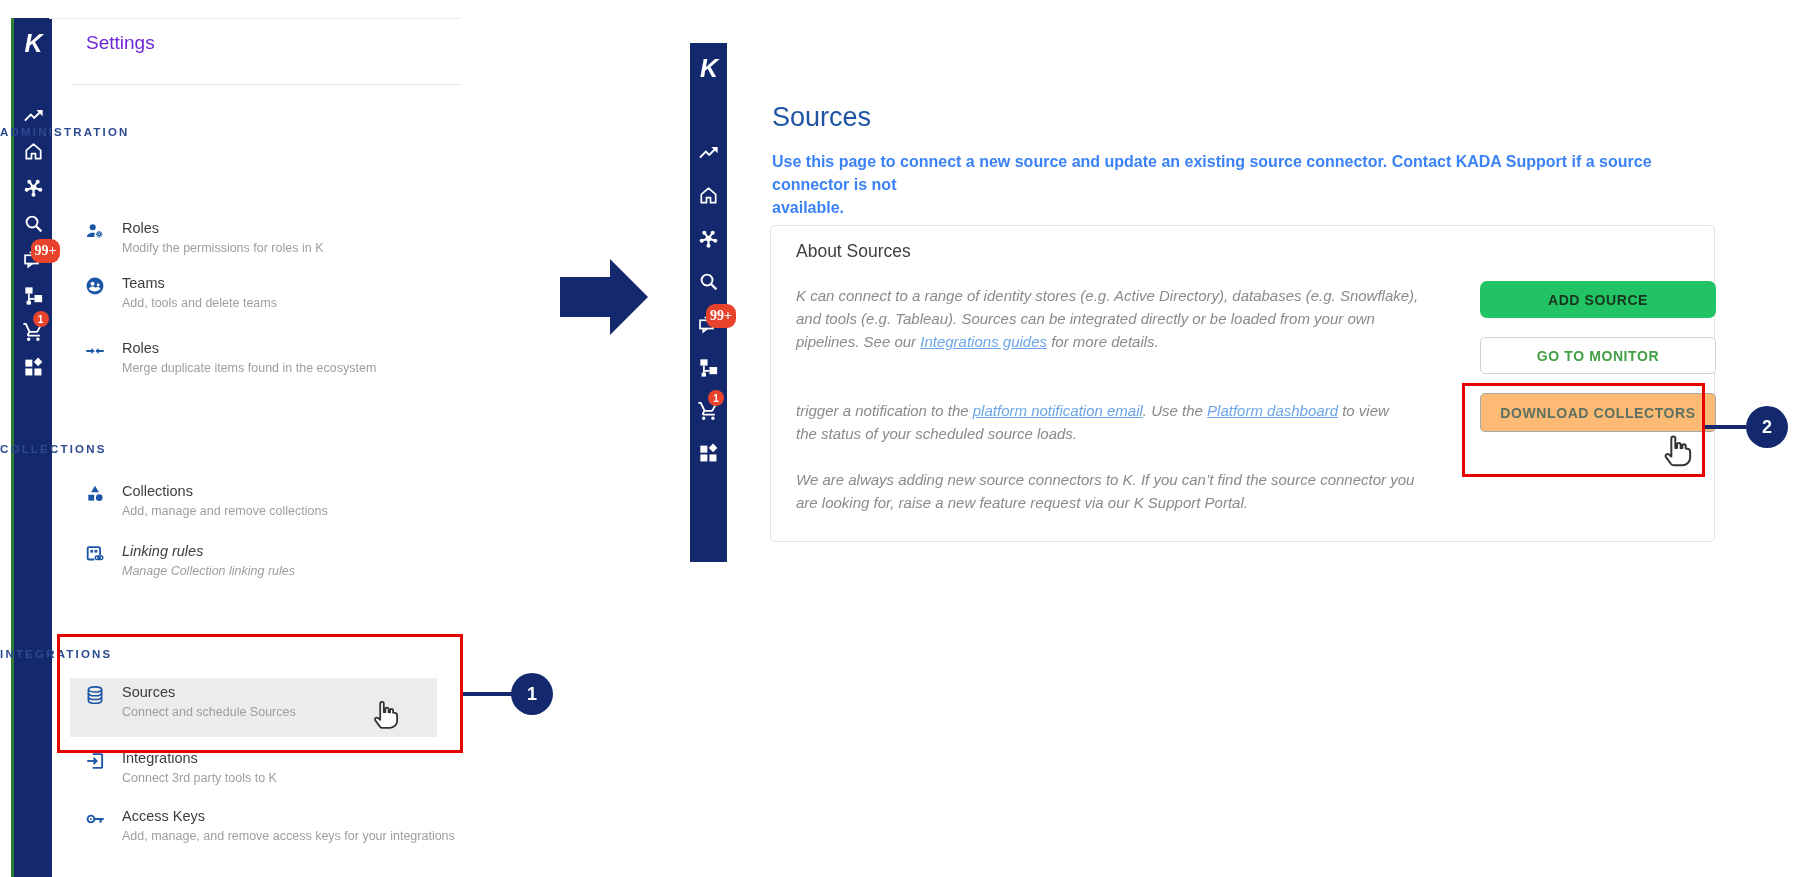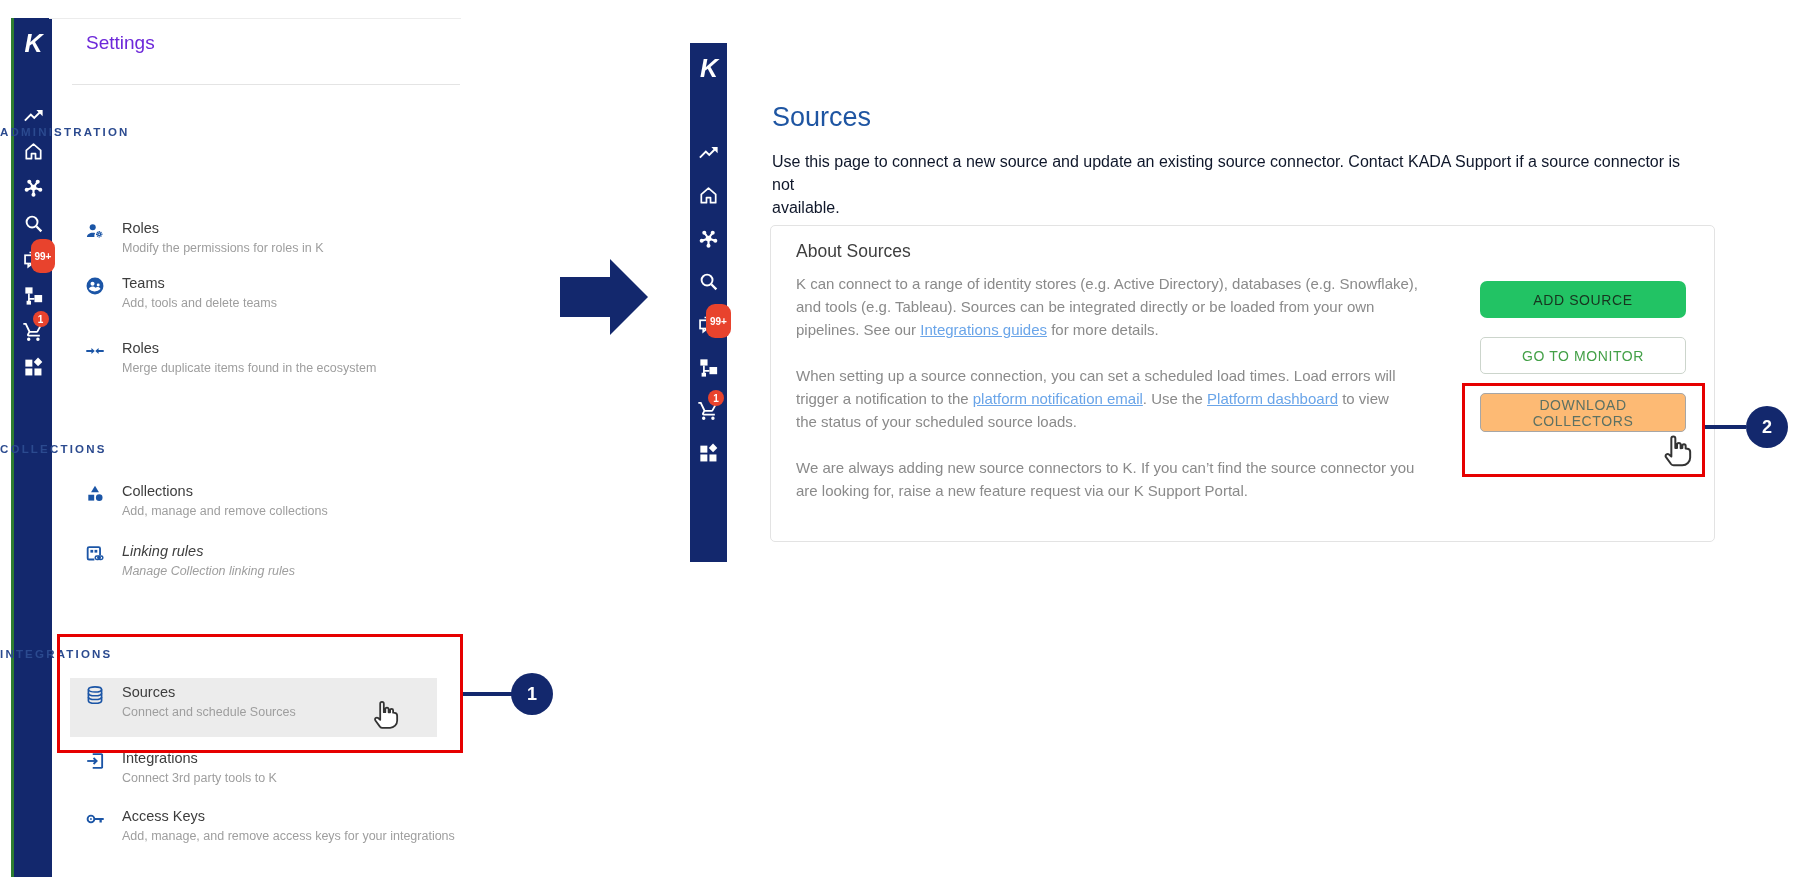--- a/index.html
+++ b/index.html
@@ -10,21 +10,21 @@
   
   .nav{position:absolute;background:#13286d;}
   .nav.green-edge{border-left:3px solid #2e7d32;}
   .klogo{position:absolute;left:0;right:0;top:11px;text-align:center;color:#fff;
          font-weight:800;font-style:italic;font-size:25px;letter-spacing:-1px;}
   .nav-icons{position:absolute;left:0;right:0;display:flex;flex-direction:column;align-items:center;}
   .ni{position:relative;width:23px;height:23px;color:#fff;}
   .ni svg{width:23px;height:23px;display:block;}
   .badge{position:absolute;background:#e8432d;color:#fff;font-weight:700;
          display:flex;align-items:center;justify-content:center;z-index:3;}
-  .badge.pill{top:-9px;left:9px;height:34px;padding:0 4px;border-radius:9px;font-size:10px;}
+  .badge.pill{top:-9px;left:9px;height:24px;padding:0 4px;border-radius:9px;font-size:14px;font-family:Liberation Serif, serif;}
   .badge.dot{top:-9px;left:11px;width:16px;height:16px;border-radius:50%;font-size:10px;}
 
   
   .panel-topline{position:absolute;height:1px;background:#ececec;}
   .settings-title{position:absolute;font-size:19px;color:#6d28d9;}
   .divider{position:absolute;height:1px;background:#e4e4e4;}
   .sh{position:absolute;font-size:11.5px;font-weight:700;letter-spacing:2.2px;color:#2b4a8f;}
   .mi{position:absolute;left:84px;display:flex;gap:16px;align-items:flex-start;cursor:default;}
   .mic{width:22px;height:22px;color:#1b55a6;flex:0 0 auto;margin-top:0;}
   .mic svg{width:22px;height:22px;display:block;}
@@ -34,28 +34,28 @@
 
   
   .rbox{position:absolute;border:3px solid #e60000;box-sizing:border-box;z-index:5;}
   .cline{position:absolute;height:4px;background:#13286d;z-index:5;}
   .ccircle{position:absolute;width:42px;height:42px;border-radius:50%;background:#13286d;color:#fff;
            display:flex;align-items:center;justify-content:center;font-size:18px;font-weight:700;z-index:6;}
   .cursor{position:absolute;z-index:7;}
 
   
   .page-title{position:absolute;font-size:27px;font-weight:500;color:#1e55a2;}
-  .page-desc{position:absolute;font-size:16px;line-height:23px;color:#0f172a;width:930px;}
+  .page-desc{position:absolute;font-size:16px;line-height:23px;color:#3b82f6;width:930px;font-weight:bold;}
   .card{position:absolute;background:#fff;border:1px solid #e3e3e3;border-radius:5px;box-sizing:border-box;}
   .card-title{position:absolute;font-size:17.5px;color:#3f3f3f;}
   .card-text{position:absolute;font-size:15px;line-height:23px;color:#8a8a8a;width:700px;}
-  .card-text p{margin:0 0 23px 0;}
+  .card-text p{margin:12px 0 23px 0;font-style:italic;}
   .lnk{color:#6aa5e9;text-decoration:underline;cursor:pointer;}
-  .btn{position:absolute;left:1480px;width:206px;display:flex;align-items:center;justify-content:center;
-       font-family:"Liberation Sans",sans-serif;font-size:14px;font-weight:400;letter-spacing:.6px;
+  .btn{position:absolute;left:1480px;width:236px;display:flex;align-items:center;justify-content:center;
+       font-family:"Liberation Sans",sans-serif;font-size:14px;font-weight:700;letter-spacing:.6px;
        border-radius:5px;cursor:pointer;box-sizing:border-box;border:none;}
   .btn-primary{background:#22c364;color:#17351f;border-radius:7px;}
   .btn-outline{background:#fff;border:1px solid #ccd5cc;color:#43a047;}
   .btn-pressed{background:#fdba74;border:1px solid #a6a6a6;color:#5d7163;}
 </style>
 </head>
 <body>
 
 <svg width="0" height="0" style="position:absolute">
   <defs>
@@ -376,21 +376,21 @@
   </div>
 
   <div class="page-title" style="left:772px;top:102px;">Sources</div>
   <div class="page-desc" style="left:772px;top:150px;"><span>Use this page to connect a new source and update an existing source connector. Contact KADA Support if a source connector is not</span><br><span>available.</span></div>
 
   <div class="card" style="left:770px;top:225px;width:945px;height:317px;"></div>
   <div class="card-title" style="left:796px;top:241px;">About Sources</div>
 
   <div class="card-text" style="left:796px;top:272px;">
     <p><span>K can connect to a range of identity stores (e.g. Active Directory), databases (e.g. Snowflake),</span><br><span>and tools (e.g. Tableau). Sources can be integrated directly or be loaded from your own</span><br><span>pipelines. See our </span><a class="lnk">Integrations guides</a><span> for more details.</span></p>
-    <p><span>When setting up a source connection, you can set a scheduled load times. Load errors will</span><br><span>trigger a notification to the </span><a class="lnk">platform notification email</a><span>. Use the </span><a class="lnk">Platform dashboard</a><span> to view</span><br><span>the status of your scheduled source loads.</span></p>
+    <p><br><span>trigger a notification to the </span><a class="lnk">platform notification email</a><span>. Use the </span><a class="lnk">Platform dashboard</a><span> to view</span><br><span>the status of your scheduled source loads.</span></p>
     <p><span>We are always adding new source connectors to K. If you can’t find the source connector you</span><br><span>are looking for, raise a new feature request via our K Support Portal.</span></p>
   </div>
 
   <button class="btn btn-primary" style="top:281px;height:37px;">ADD SOURCE</button>
   <button class="btn btn-outline" style="top:337px;height:37px;">GO TO MONITOR</button>
   <button class="btn btn-pressed" style="top:393px;height:39px;">DOWNLOAD COLLECTORS</button>
 
   <div class="rbox" style="left:1462px;top:383px;width:243px;height:94px;"></div>
   <div class="cline" style="left:1705px;top:425px;width:41px;"></div>
   <div class="ccircle" style="left:1746px;top:406px;">2</div>

